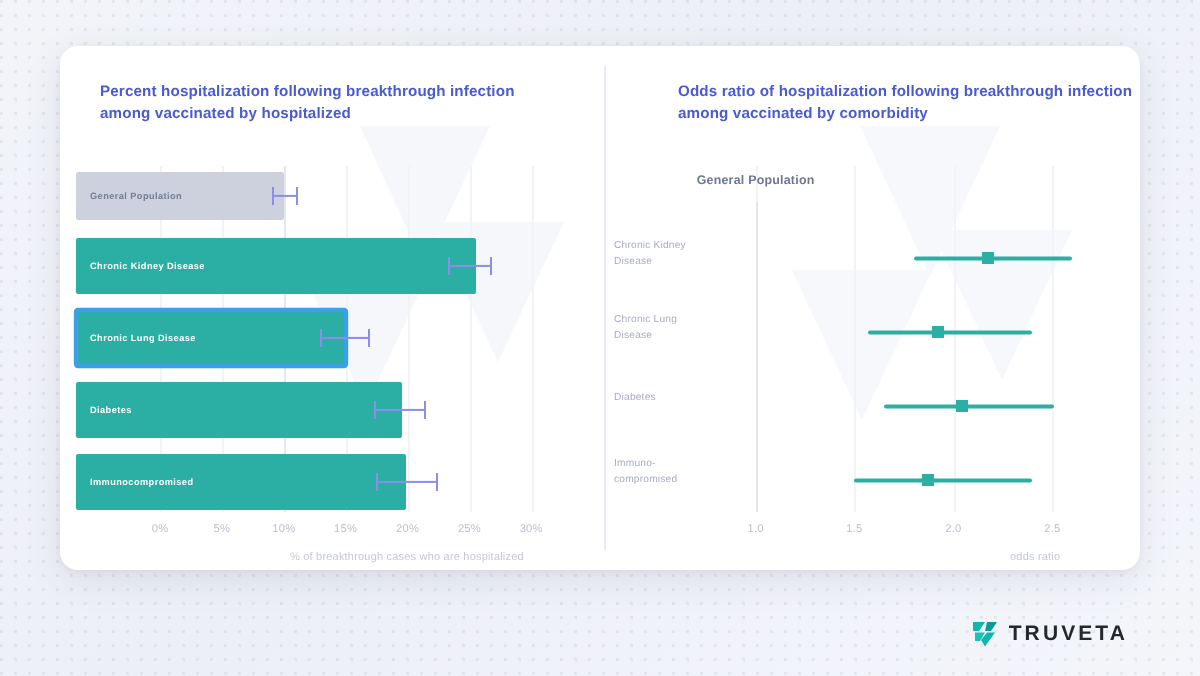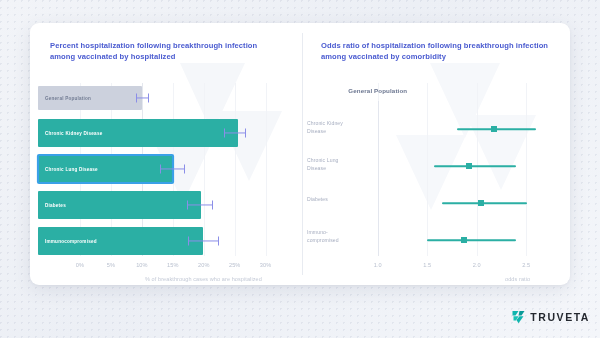--- a/index.html
+++ b/index.html
@@ -25,21 +25,21 @@
   
   .panel { position:absolute; top:0; height:262px; }
   .panel.left  { left:0;     width:272px; }
   .panel.right { left:273px; width:267px; }
 
   .ptitle {
     position:absolute; left:20px; top:17px; width:232px;
     font-size:7.6px; font-weight:bold; line-height:1.45;
     color:#4a5bd0; letter-spacing:.07px;
   }
-  .panel.right .ptitle { left:18px; width:240px; }
+  .panel.right .ptitle { left:36px; width:240px; }
 
   
   .wm { position:absolute; inset:0; overflow:hidden; pointer-events:none; }
   .wm svg { position:absolute; opacity:1; }
 
   
   .plot { position:absolute; }
   .gridline { position:absolute; top:0; bottom:0; width:1px; background:#f1f3f7; }
   .axisrow { position:absolute; left:0; right:0; }
   .tick {
@@ -71,21 +71,21 @@
     position:absolute; transform:translateX(-50%);
     font-size:6.2px; font-weight:bold; color:#6b7690; letter-spacing:.12px; white-space:nowrap;
   }
   .flabel {
     position:absolute; font-size:5.1px; color:#a7aec0; line-height:1.5; letter-spacing:.1px;
   }
   .fci { position:absolute; height:1.5px; background:#2bafa4; transform:translateY(-50%); border-radius:1px; }
   .fpt { position:absolute; width:6px; height:6px; background:#2bafa4; transform:translate(-50%,-50%); }
 
   
-  .logo { position:absolute; right:10px; bottom:14px; display:flex; align-items:center; gap:5px; }
+  .logo { position:absolute; right:36px; bottom:14px; display:flex; align-items:center; gap:5px; }
   .logo .mark { width:13px; height:14px; display:block; }
   .logo .word {
     font-size:10.5px; font-weight:bold; color:#24282f;
     letter-spacing:1.55px; line-height:1;
   }
 </style>
 </head>
 <body>
 
 <div id="stage">

